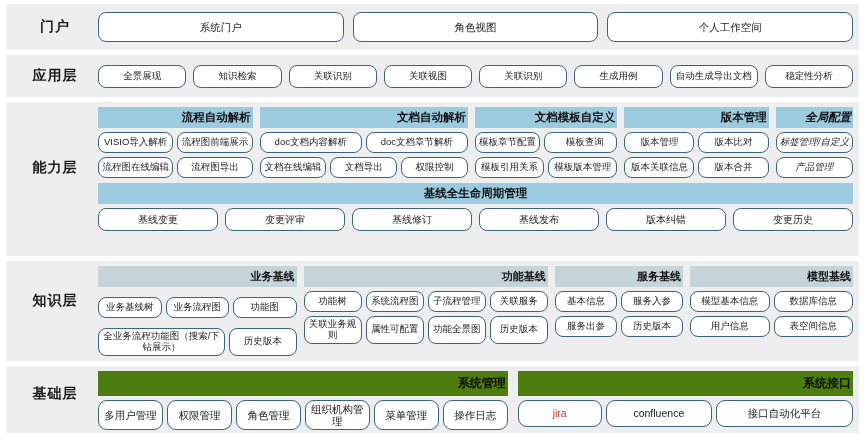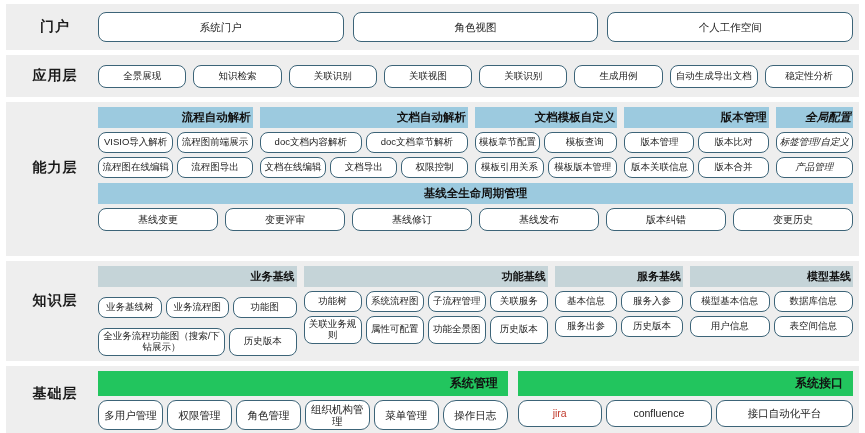--- a/index.html
+++ b/index.html
@@ -67,21 +67,21 @@
   .group-title{
     text-align:right;
     font-size:11.5px;
     font-weight:bold;
     color:#111111;
     padding:3px 2px;
     box-sizing:border-box;
   }
   .group-title.cap{background:#9ccadf;}
   .group-title.know{background:#c5d4d8;font-size:11px;}
-  .group-title.base{background:#22c55e;font-size:12px;padding:4px 10px;font-family:Liberation Serif, serif;}
+  .group-title.base{background:#4d7c0f;font-size:12px;padding:4px 2px;font-family:Liberation Serif, serif;}
   .row{display:flex;gap:4px;}
   .row .btn{flex:1 1 0;min-width:0;}
 
   .sub-band{
     margin-top:5px;
     display:flex;flex-direction:column;gap:4px;
   }
   .full-title{
     background:#9ccadf;
     text-align:center;
@@ -261,21 +261,21 @@
     <div class="band-body">
       <div class="base-groups" id="base-groups">
           <div class="group" style="flex: 385 1 0px;">
             <div class="group-title base">系统管理</div>
             <div class="row">
               <div class="btn big" style="flex: 1 1 0px;">多用户管理</div>
               <div class="btn big" style="flex: 1 1 0px;">权限管理</div>
               <div class="btn big" style="flex: 1 1 0px;">角色管理</div>
               <div class="btn big" style="flex: 1 1 0px;">组织机构管理</div>
               <div class="btn big" style="flex: 1 1 0px;">菜单管理</div>
-              <div class="btn big" style="flex: 1 1 0px; border-radius: 13px;">操作日志</div>
+              <div class="btn big" style="flex: 1 1 0px;">操作日志</div>
             </div>
           </div>
           <div class="group" style="flex: 315 1 0px;">
             <div class="group-title base">系统接口</div>
             <div class="row">
               <div class="btn big" style="flex: 1 1 0px;">
                 <span class="jira">jira</span>
               </div>
               <div class="btn big" style="flex: 1.3 1 0px;">confluence</div>
               <div class="btn big" style="flex: 1.7 1 0px;">接口自动化平台</div>

